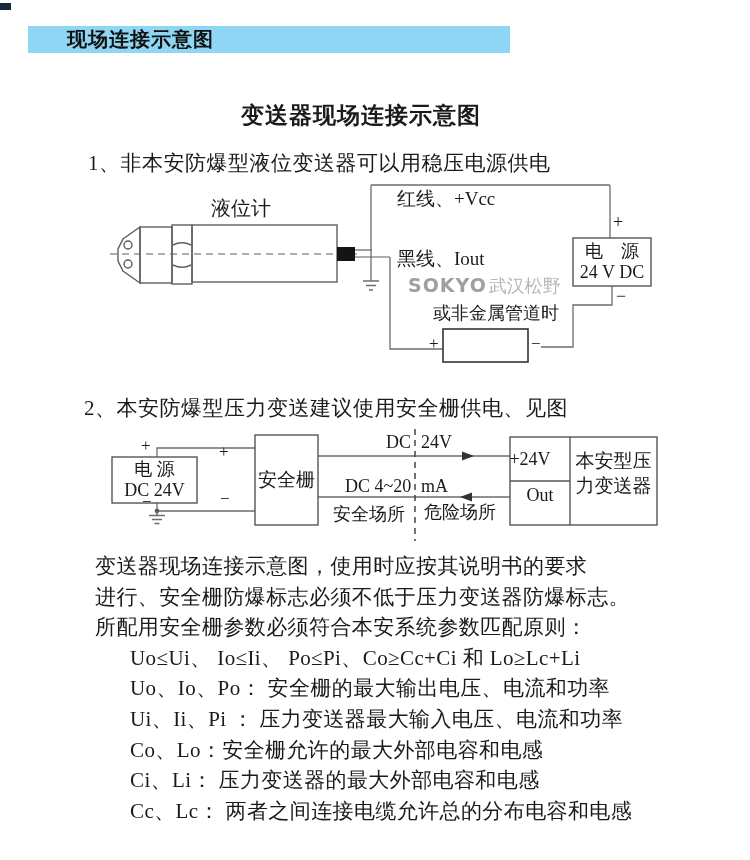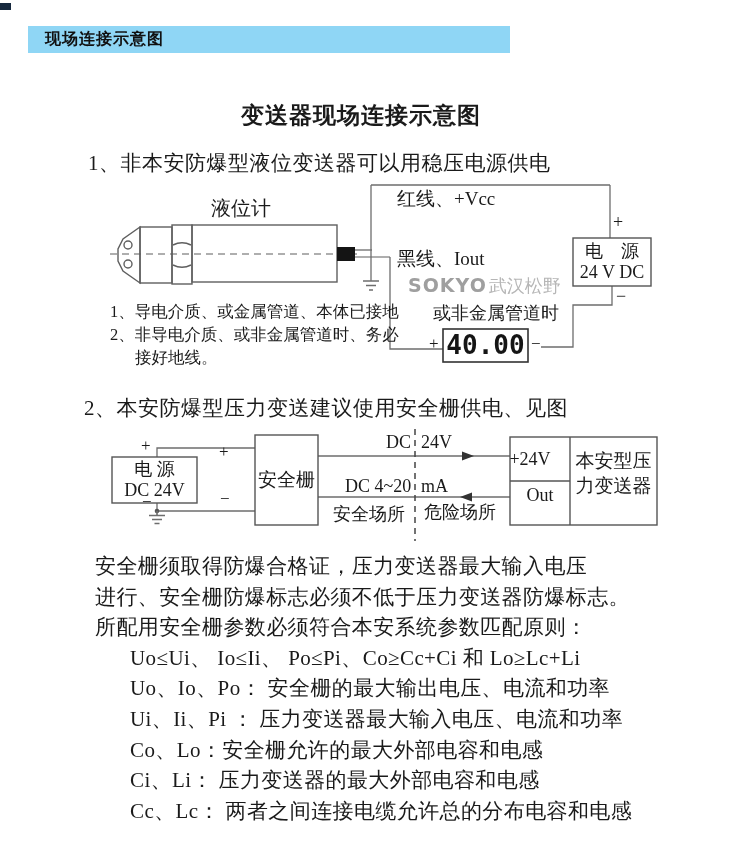--- a/index.html
+++ b/index.html
@@ -2,21 +2,21 @@
 <html><head>
 <meta charset="utf-8">
 <style>
   html,body{margin:0;padding:0;background:#ffffff;}
   #page{position:relative;width:750px;height:860px;background:#ffffff;overflow:hidden;
         font-family:"Liberation Serif","DejaVu Serif",serif;color:#1a1a1a;}
   .abs{position:absolute;white-space:nowrap;}
   #corner-mark{position:absolute;left:0;top:3px;width:11px;height:7px;background:#17293e;}
   #header-bar{position:absolute;left:28px;top:26px;width:482px;height:27px;background:#8fd6f5;
               display:flex;align-items:center;}
-  #header-bar span{font-weight:bold;font-size:16px;color:#111;padding-left:17px;letter-spacing:1px;}
+  #header-bar span{font-weight:bold;font-size:20px;color:#111;padding-left:39px;letter-spacing:1px;}
   #page-title{position:absolute;left:0;top:100px;width:722px;text-align:center;
               font-size:23px;font-weight:bold;letter-spacing:1px;}
   .sect-head{font-size:21px;letter-spacing:0.5px;}
   svg.lines{position:absolute;left:0;top:0;width:750px;height:860px;}
   .lbl{position:absolute;white-space:nowrap;color:#1a1a1a;}
   .boxtxt{position:absolute;display:flex;flex-direction:column;align-items:center;justify-content:center;
           text-align:center;}
   .seg{font-family:"DejaVu Sans Mono",monospace;font-weight:bold;font-size:26px;letter-spacing:0px;color:#151515;}
   .notes{position:absolute;left:110px;top:300px;font-size:16.5px;line-height:23px;}
   .notes .indent{padding-left:25px;}
@@ -98,28 +98,22 @@
   </div>
   <div class="lbl sign" style="left:616px;top:286px;">−</div>
 
   <div class="watermark">
     <span class="wm-logo">SOKYO</span>
     <span class="wm-text">武汉松野</span>
   </div>
 
   <div class="lbl" style="left:433px;top:301px;font-size:18px;">或非金属管道时</div>
   <div class="lbl sign" style="left:429px;top:334px;font-size:17px;">+</div>
-  <div class="boxtxt seg" style="left:443px;top:328px;width:85px;height:33px;">40.00</div>
   <div class="lbl sign" style="left:531px;top:334px;font-size:17px;">−</div>
 
-  <div class="notes">
-    <div>1、导电介质、或金属管道、本体已接地</div>
-    <div>2、非导电介质、或非金属管道时、务必</div>
-    <div class="indent">接好地线。</div>
-  </div>
 
   <div class="abs sect-head" style="left:84px;top:394px;">2、本安防爆型压力变送建议使用安全栅供电、见图</div>
 
   <div class="lbl sign" style="left:141px;top:436px;font-size:17px;">+</div>
   <div class="lbl sign" style="left:219px;top:442px;font-size:17px;">+</div>
   <div class="boxtxt" style="left:112px;top:457px;width:85px;height:46px;font-size:18px;line-height:21px;">
     <div>电 源</div>
     <div>DC 24V</div>
   </div>
   <div class="lbl sign" style="left:142px;top:492px;font-size:17px;">−</div>
@@ -135,21 +129,21 @@
   <div class="lbl" style="left:424px;top:500px;font-size:18px;">危险场所</div>
 
   <div class="boxtxt" style="left:510px;top:437px;width:40px;height:44px;font-size:18px;">+24V</div>
   <div class="boxtxt" style="left:510px;top:481px;width:60px;height:28px;font-size:18px;">Out</div>
   <div class="boxtxt" style="left:570px;top:437px;width:87px;height:72px;font-size:19px;line-height:25px;">
     <div>本安型压</div>
     <div>力变送器</div>
   </div>
 
   <div id="body-text">
-    <div>安全栅须取得防爆合格证，压力变送器最大输入电压</div>
+    <div>变送器现场连接示意图，使用时应按其说明书的要求</div>
     <div>进行、安全栅防爆标志必须不低于压力变送器防爆标志。</div>
     <div>所配用安全栅参数必须符合本安系统参数匹配原则：</div>
     <div class="indent">Uo≤Ui、 Io≤Ii、 Po≤Pi、Co≥Cc+Ci 和 Lo≥Lc+Li</div>
     <div class="indent">Uo、Io、Po： 安全栅的最大输出电压、电流和功率</div>
     <div class="indent">Ui、Ii、Pi ： 压力变送器最大输入电压、电流和功率</div>
     <div class="indent">Co、Lo：安全栅允许的最大外部电容和电感</div>
     <div class="indent">Ci、Li： 压力变送器的最大外部电容和电感</div>
     <div class="indent">Cc、Lc： 两者之间连接电缆允许总的分布电容和电感</div>
   </div>
 

